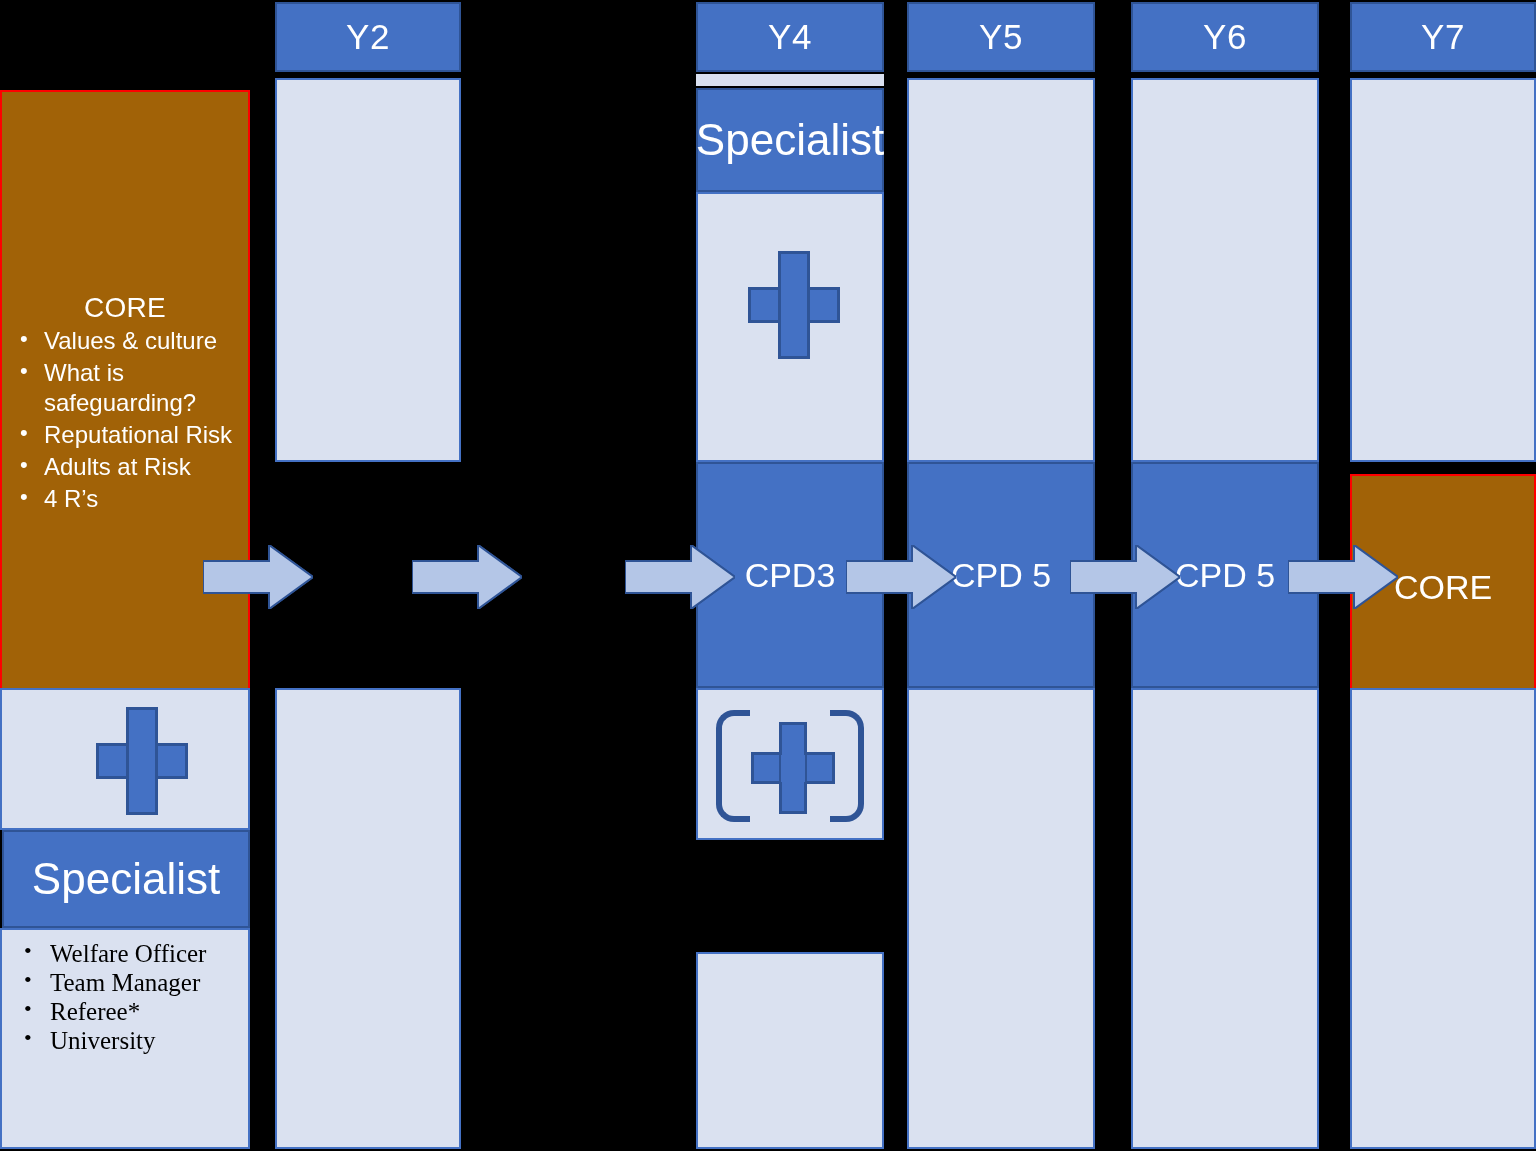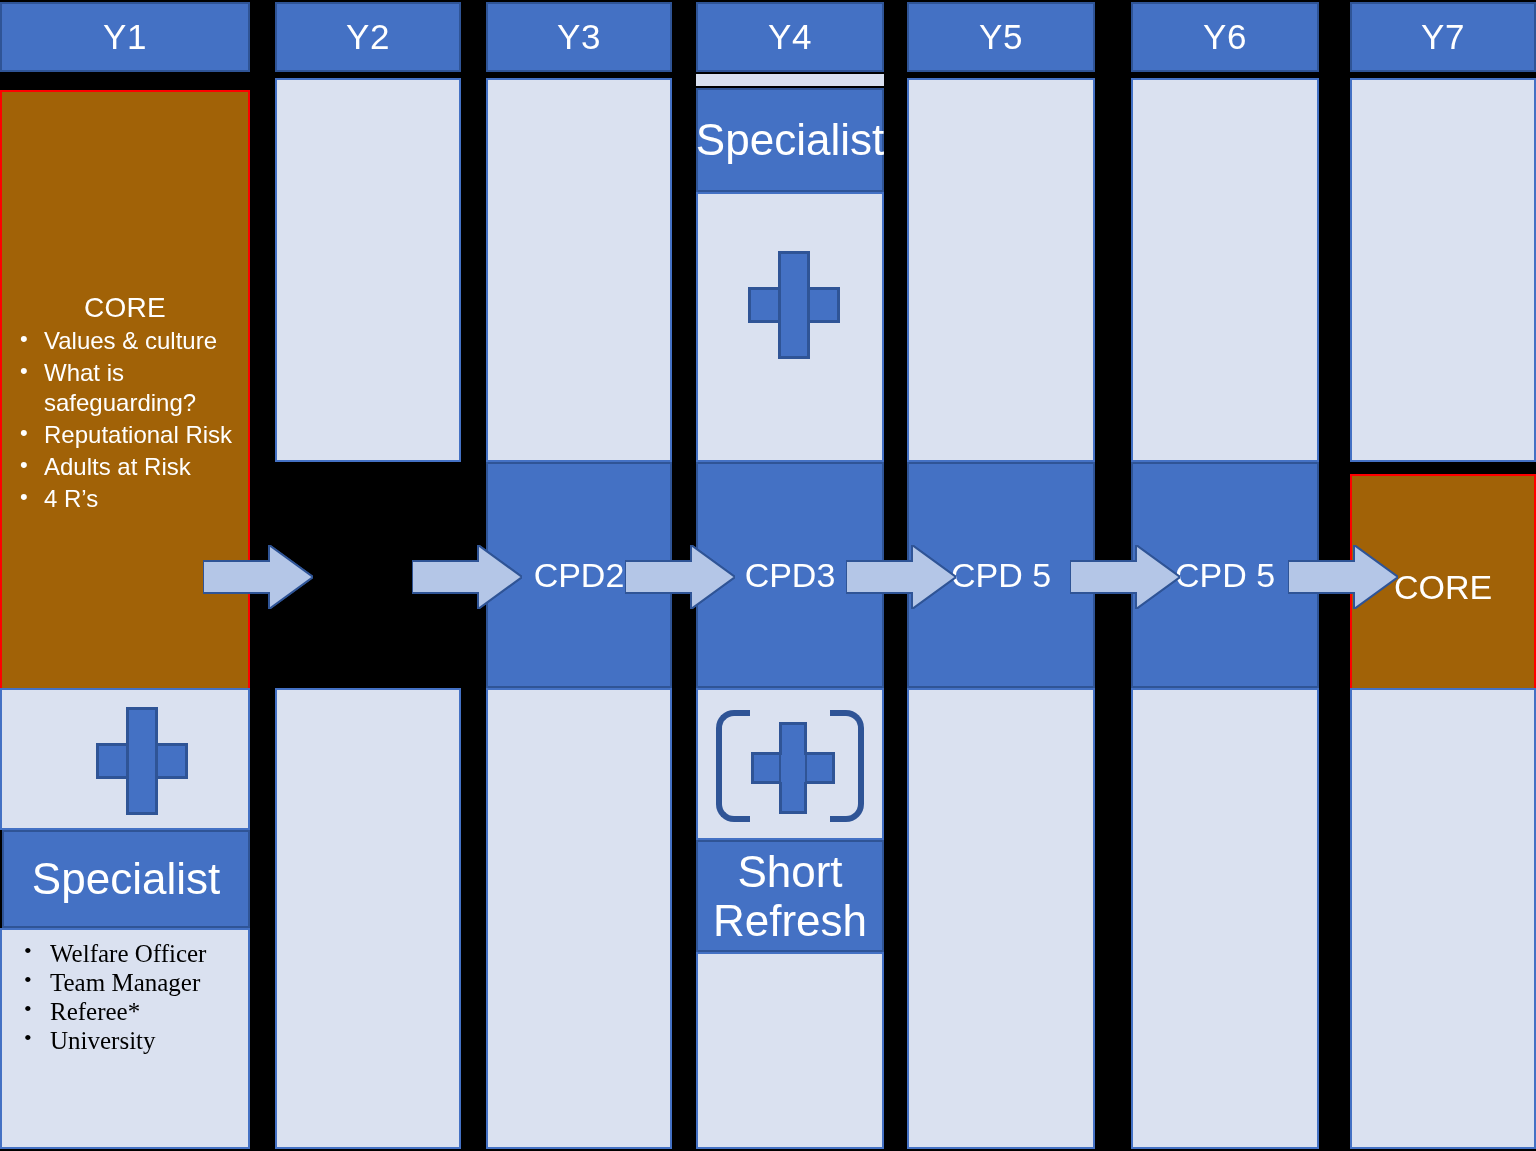--- a/index.html
+++ b/index.html
@@ -156,23 +156,20 @@
     filter: drop-shadow(0 0 0 #2f5496);
   }
   .arrow svg { display: block; }
 </style>
 </head>
 <body>
 
 <div id="stage">
 
   <div class="col" style="left:0px; width:252px;">
-    <div class="blk head" style="left:0px; top:2px; width:250px; height:70px;">
-      <span>Y1</span>
-    </div>
 
     <div class="blk red" style="left:0px; top:78px; width:250px; height:610px; display:block;">
       <div class="core-body">
         <div class="core-title">CORE</div>
         <ul class="bullets">
           <li>Values &amp; culture</li>
           <li>What is safeguarding?</li>
           <li>Reputational Risk</li>
           <li>Adults at Risk</li>
           <li>4 R’s</li>
@@ -205,30 +202,20 @@
   </div>
 
   <div class="col" style="left:275px; width:188px;">
     <div class="blk head" style="left:0px; top:2px; width:186px; height:70px;">
       <span>Y2</span>
     </div>
     <div class="blk light" style="left:0px; top:78px; width:186px; height:384px;"></div>
     <div class="blk light" style="left:0px; top:688px; width:186px; height:461px;"></div>
   </div>
 
-  <div class="col" style="left:486px; width:188px;">
-    <div class="blk head" style="left:0px; top:2px; width:186px; height:70px;">
-      <span>Y3</span>
-    </div>
-    <div class="blk light" style="left:0px; top:78px; width:186px; height:384px;"></div>
-    <div class="blk blue" style="left:0px; top:462px; width:186px; height:226px;">
-      <span class="cpd-label">CPD2</span>
-    </div>
-    <div class="blk light" style="left:0px; top:688px; width:186px; height:461px;"></div>
-  </div>
 
   <div class="col" style="left:696px; width:190px;padding-left:48px;">
     <div class="blk head" style="left:0px; top:2px; width:188px; height:70px;">
       <span>Y4</span>
     </div>
 
     <div class="blk lightnb" style="left:0px; top:74px; width:188px; height:12px;"></div>
 
     <div class="blk blue" style="left:0px; top:88px; width:188px; height:104px;">
       <span class="spec-label">Specialist</span>
@@ -249,23 +236,20 @@
     <div class="blk light" style="left:0px; top:688px; width:188px; height:152px;">
       <div class="bracket left" style="left:18px; top:20px; height:112px;"></div>
       <div class="bracket right" style="right:18px; top:20px; height:112px;"></div>
       <div class="plus" style="left:53px; top:32px; width:84px; height:92px; position:absolute;">
         <div class="bar h"></div>
         <div class="bar v"></div>
         <div class="inner"></div>
       </div>
     </div>
 
-    <div class="blk blue" style="left:0px; top:840px; width:188px; height:112px;">
-      <span class="spec-label">Short Refresh</span>
-    </div>
     <div class="blk light" style="left:0px; top:952px; width:188px; height:197px;"></div>
   </div>
 
   <div class="col" style="left:907px; width:190px;">
     <div class="blk head" style="left:0px; top:2px; width:188px; height:70px;">
       <span>Y5</span>
     </div>
     <div class="blk light" style="left:0px; top:78px; width:188px; height:384px;"></div>
     <div class="blk blue" style="left:0px; top:462px; width:188px; height:226px;">
       <span class="cpd-label">CPD 5</span>

